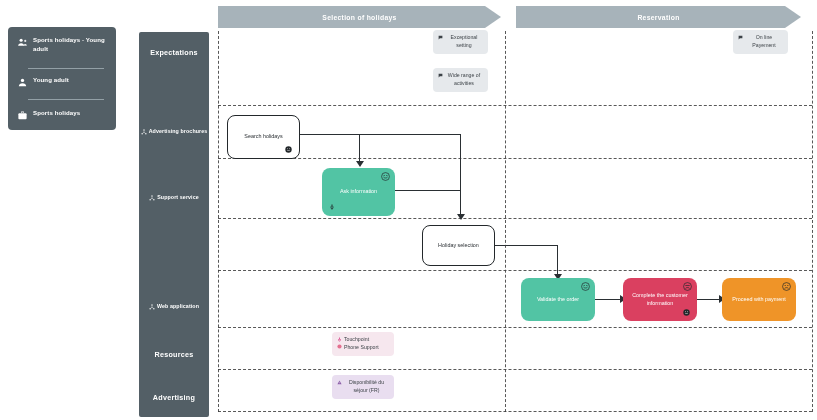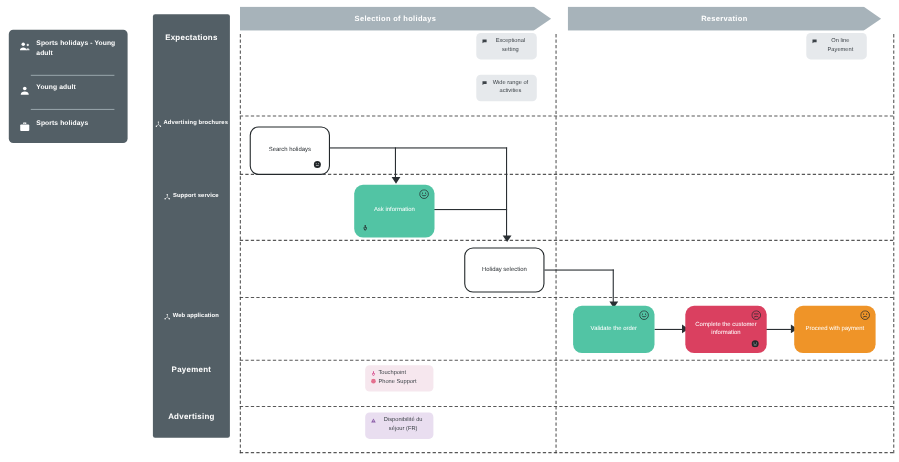--- a/index.html
+++ b/index.html
@@ -20,21 +20,21 @@
   }
   .persona-row{ position:absolute; left:0; width:108px; display:flex; align-items:flex-start; padding:0 8px; }
   .persona-row .pico{ width:13px; flex:0 0 13px; display:flex; align-items:center; justify-content:center; margin-right:4px; margin-top:1px; }
   .persona-row .ptxt{ font-size:6.1px; font-weight:bold; line-height:1.45; letter-spacing:.1px; }
   .p1{ top:9px; } .p2{ top:49px; } .p3{ top:82px; }
   .persona-div{ position:absolute; left:20px; width:76px; height:1px; background:#93a0a6; }
   .d1{ top:41px; } .d2{ top:72px; }
 
   
   .rowlabels{
-    position:absolute; left:139px; top:13px; width:70px; height:385px;
+    position:absolute; left:139px; top:32px; width:70px; height:385px;
     background:#535f66; border-radius:2px;
   }
   .rl{ position:absolute; left:0; width:70px; text-align:center; color:#ffffff; }
   .rl.big{ font-size:7.2px; font-weight:bold; letter-spacing:.25px; }
   .rl.small{ font-size:5.3px; font-weight:bold; letter-spacing:.1px; line-height:1.35;
              display:flex; align-items:center; justify-content:center; gap:2px; }
   .rl.small .ricon{ flex:0 0 auto; display:flex; }
 
   
   .phase{
@@ -176,21 +176,21 @@
         <svg width="6" height="6" viewBox="0 0 24 24" fill="#ffffff">
           <circle cx="12" cy="4" r="2.6"></circle>
             <circle cx="4.5" cy="19" r="2.6"></circle>
             <circle cx="19.5" cy="19" r="2.6"></circle>
           <path d="M11.2 5.5h1.6v7h-1.6z"></path>
             <path d="M12 12l-6.6 5.2.95 1.25L12 13.6l5.65 4.85.95-1.25z"></path>
         </svg>
       </span>
       <span>Web application</span>
     </div>
-    <div class="rl big" style="top:318px">Payement</div>
+    <div class="rl big" style="top:318px">Resources</div>
     <div class="rl big" style="top:361px">Advertising</div>
   </div>
 
   <div class="note note-grey" style="left:433px; top:30px; width:55px;">
     <div class="nline">
       <span class="nico">
         <svg width="5" height="5" viewBox="0 0 24 24" fill="#3d4348">
           <path d="M3 4h18v12H9l-6 5z"></path>
         </svg>
       </span>

